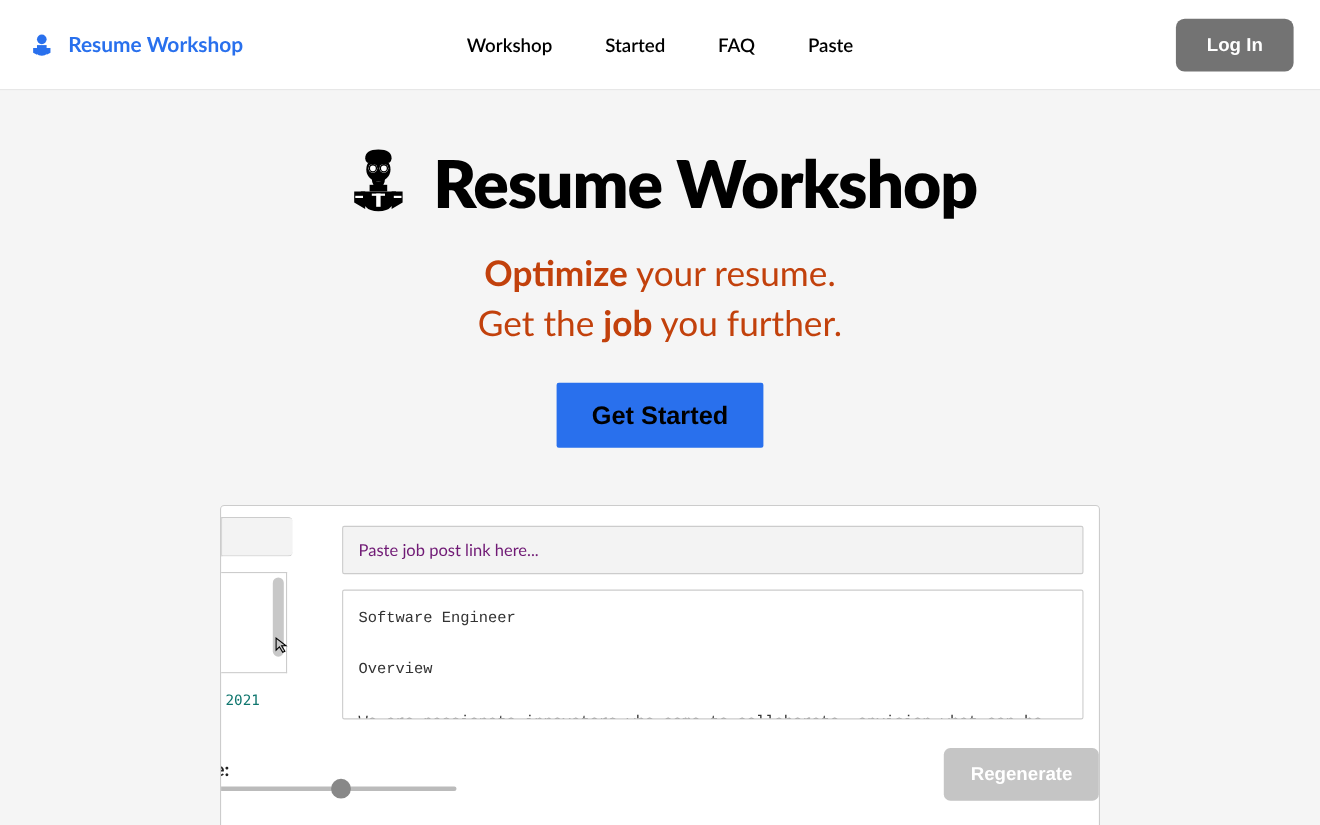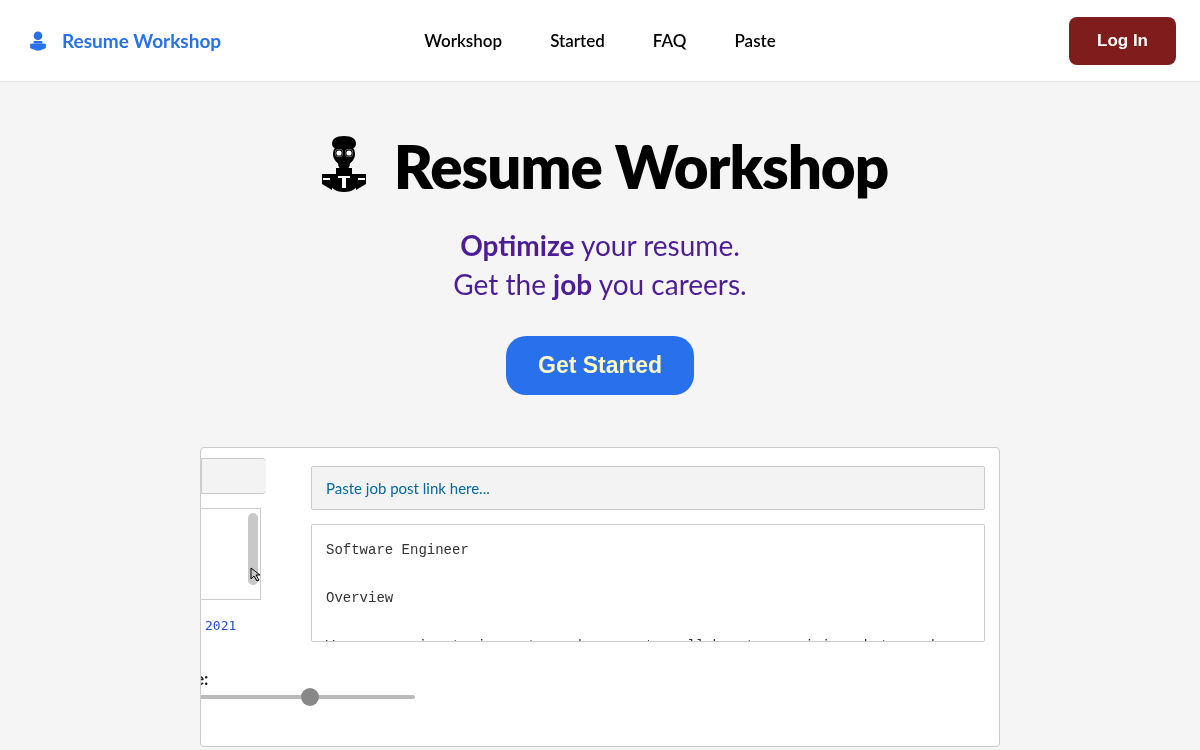--- a/index.html
+++ b/index.html
@@ -41,21 +41,21 @@
       left: 50%;
       transform: translateX(-50%);
     }
     .nav-item {
       color: #000;
       font-weight: 600;
       font-size: 17px;
       cursor: pointer;
     }
     .login-btn {
-      background: #7f1d1d;
+      background: #737373;
       color: white;
       border: none;
       padding: 14px 28px;
       border-radius: 8px;
       font-size: 17px;
       font-weight: 700;
       cursor: pointer;
       margin-left: auto;
     }
     .hero {
@@ -73,32 +73,32 @@
       height: 64px;
     }
     .hero-title {
       font-size: 60px;
       font-weight: 800;
       color: #000;
       letter-spacing: -1px;
     }
     .hero-tagline {
       margin-top: 24px;
-      font-size: 28px;
-      color: #4c1d95;
+      font-size: 32px;
+      color: #c2410c;
       line-height: 1.4;
     }
     .hero-tagline b { font-weight: 700; }
     .get-started-btn {
       margin-top: 32px;
       background: #2970ed;
-      color: #fef9c3;
+      color: #000000;
       border: none;
       padding: 16px 32px;
-      border-radius: 20px;
+      border-radius: 2px;
       font-size: 23px;
       font-weight: 700;
       cursor: pointer;
     }
     .preview {
       margin: 52px auto 0;
       width: 800px;
       position: relative;
     }
     .preview-window {
@@ -141,21 +141,21 @@
       right: 2px;
       top: 4px;
       width: 10px;
       height: 72px;
       background: #c8c8c8;
       border-radius: 5px;
     }
     .preview-date {
       font-family: ui-monospace, monospace;
       font-size: 13px;
-      color: #1d4ed8;
+      color: #0f766e;
       margin-top: 18px;
       margin-left: 4px;
     }
     .cursor-icon {
       position: absolute;
       left: 48px;
       top: 118px;
       width: 16px;
       height: 16px;
     }
@@ -172,21 +172,21 @@
       overflow: hidden;
       margin-bottom: 8px;
       margin-left: 6px;
     }
     .preview-input {
       width: 100%;
       border: 1px solid #ccc;
       background: #f3f3f3;
       padding: 12px 14px;
       font-size: 15px;
-      color: #0369a1;
+      color: #701a75;
       border-radius: 2px;
       margin-bottom: 14px;
     }
     .preview-textarea {
       width: 100%;
       border: 1px solid #ccc;
       background: white;
       padding: 14px;
       font-family: ui-monospace, 'Courier New', monospace;
       font-size: 14px;
@@ -287,21 +287,21 @@
       <rect x="11" y="44" width="7" height="2" fill="#fff"></rect>
       <rect x="46" y="44" width="7" height="2" fill="#fff"></rect>
     </svg>
     <h1 class="hero-title">Resume Workshop</h1>
   </div>
   <div class="hero-tagline">
     <div>
       <b>Optimize</b><span> your resume.</span>
     </div>
     <div>
-      <span>Get the </span><b>job</b><span> you careers.</span>
+      <span>Get the </span><b>job</b><span> you further.</span>
     </div>
   </div>
   <button class="get-started-btn">Get Started</button>
 </section>
 
 <div class="preview">
   <div class="preview-window">
     <div class="preview-left">
       <div class="preview-left-box"></div>
       <div class="preview-left-scroll"></div>
@@ -319,15 +319,16 @@
 
 We are passionate innovators who come to collaborate, envision what can be and take their careers further. This is a world of more possibilities, more</div>
     </div>
     <div class="preview-footer">
       <div class="slider-group first">
         <span class="slider-label">e:</span>
         <div class="slider-track">
           <div class="slider-thumb" style="left:106px"></div>
         </div>
       </div>
+      <button class="regen-btn">Regenerate</button>
     </div>
   </div>
 </div>
 
 </body></html>

